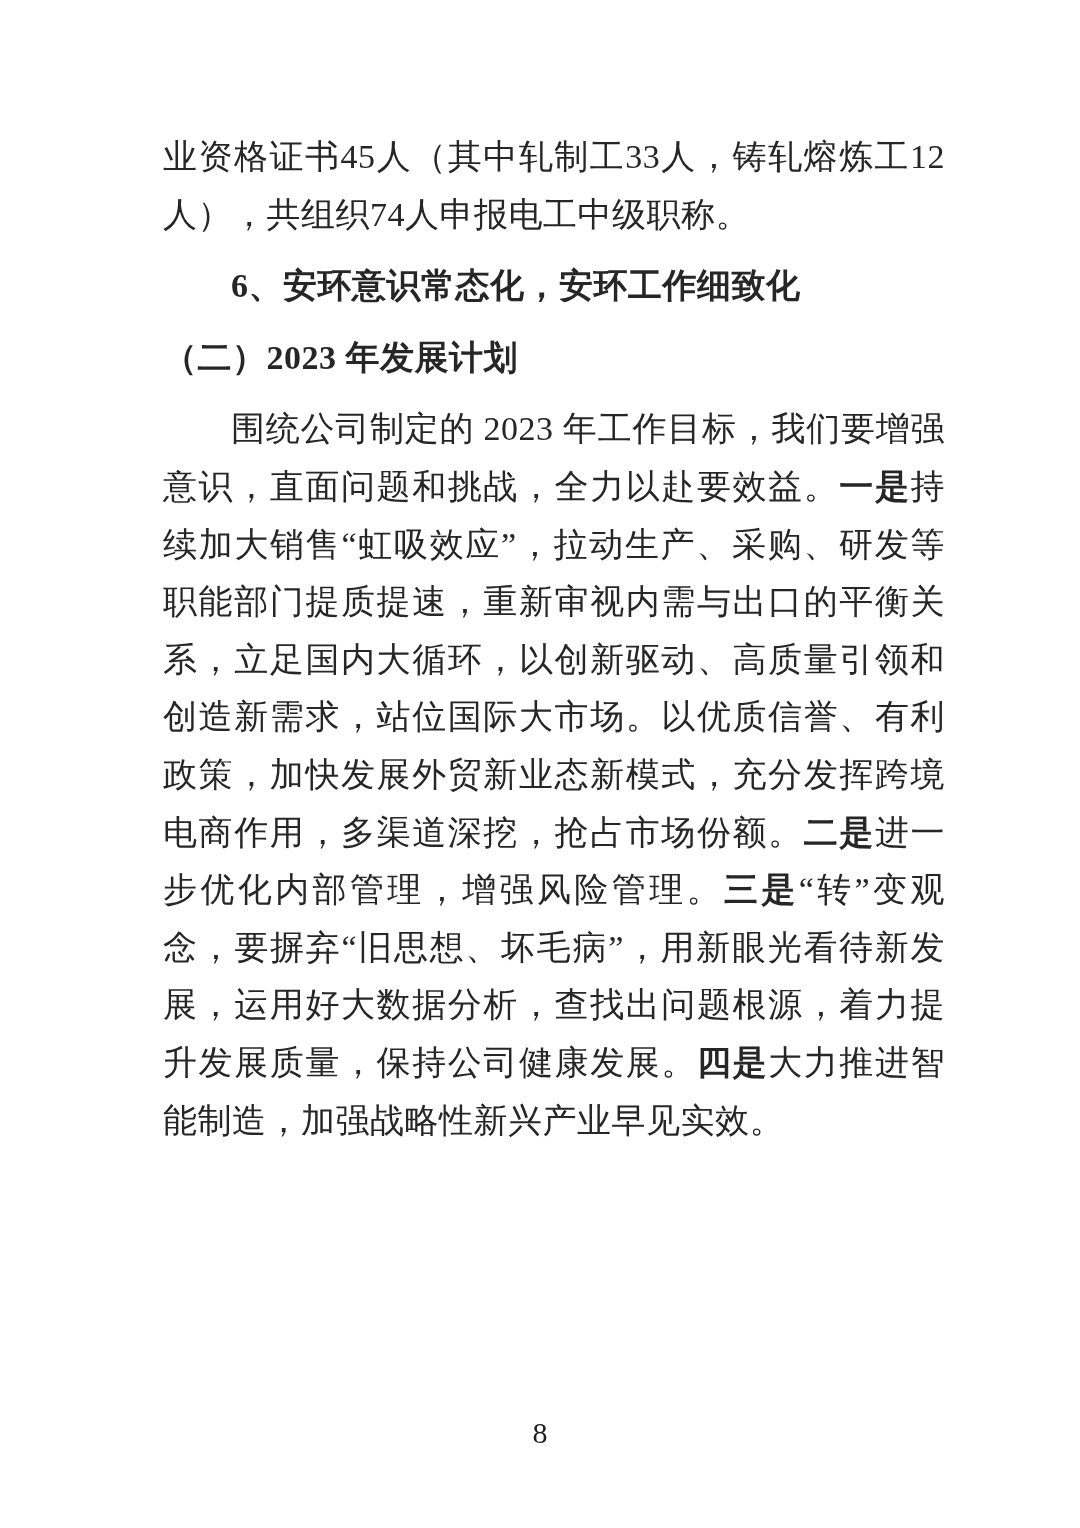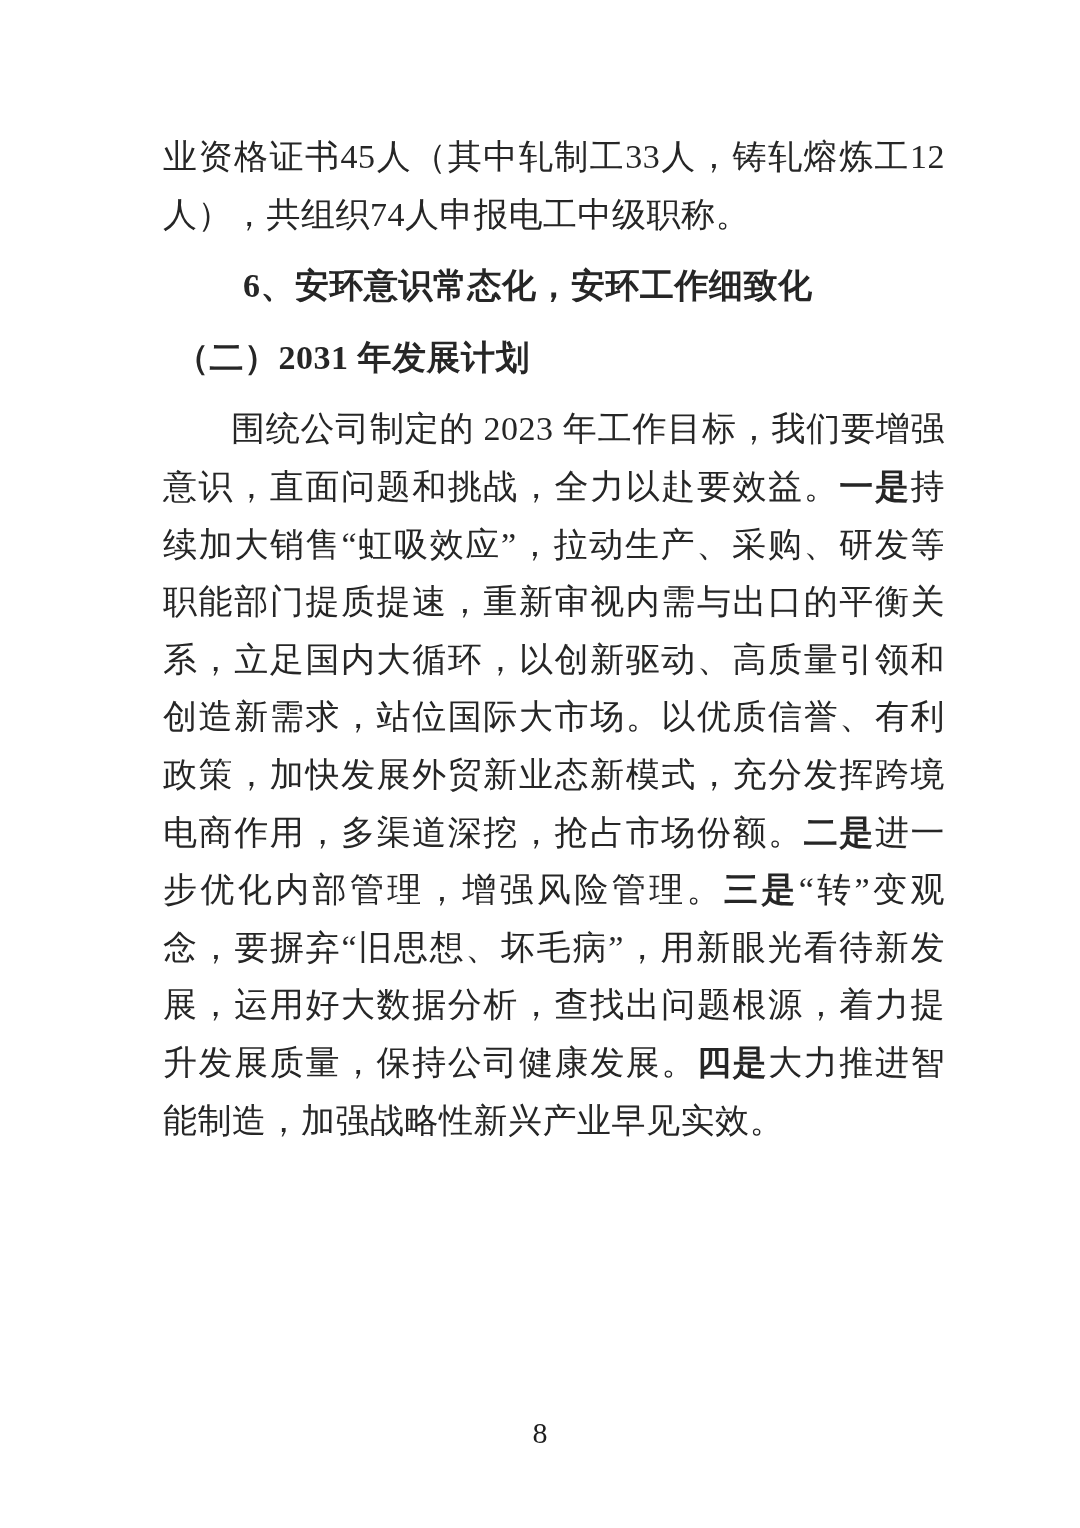--- a/index.html
+++ b/index.html
@@ -29,21 +29,21 @@
     text-align: justify;
     letter-spacing: 0.5px;
   }
 
   .doc-paragraph {
     margin: 0;
     text-align: justify;
   }
 
   .doc-heading {
-    margin: 14px 12px;
+    margin: 14px 0;
     font-weight: bold;
   }
 
   .indent2 {
     text-indent: 2em;
   }
 
   .run-bold {
     font-weight: bold;
   }
@@ -64,21 +64,21 @@
 
 <div class="doc-page">
 
   <div class="doc-body">
 
     <p class="doc-paragraph"><span>业资格证书45人（其中轧制工33人，铸轧熔炼工12人），共组织74人申报电工中级职称。</span></p>
 
     <p class="doc-heading indent2"><span class="run-bold">6、安环意识常态化，安环工作细致化</span></p>
 
 
-    <p class="doc-heading"><span class="run-bold">（二）2031 年发展计划</span></p>
+    <p class="doc-heading"><span class="run-bold">（二）2023 年发展计划</span></p>
 
     <p class="doc-paragraph indent2"><span>围统公司制定的 2023 年工作目标，我们要增强意识，直面问题和挑战，全力以赴要效益。</span><span class="run-bold">一是</span><span>持续加大销售“虹吸效应”，拉动生产、采购、研发等职能部门提质提速，重新审视内需与出口的平衡关系，立足国内大循环，以创新驱动、高质量引领和创造新需求，站位国际大市场。以优质信誉、有利政策，加快发展外贸新业态新模式，充分发挥跨境电商作用，多渠道深挖，抢占市场份额。</span><span class="run-bold">二是</span><span>进一步优化内部管理，增强风险管理。</span><span class="run-bold">三是</span><span>“转”变观念，要摒弃“旧思想、坏毛病”，用新眼光看待新发展，运用好大数据分析，查找出问题根源，着力提升发展质量，保持公司健康发展。</span><span class="run-bold">四是</span><span>大力推进智能制造，加强战略性新兴产业早见实效。</span></p>
 
   </div>
 
   <div class="page-footer">8</div>
 
 </div>
 
 </body></html>

